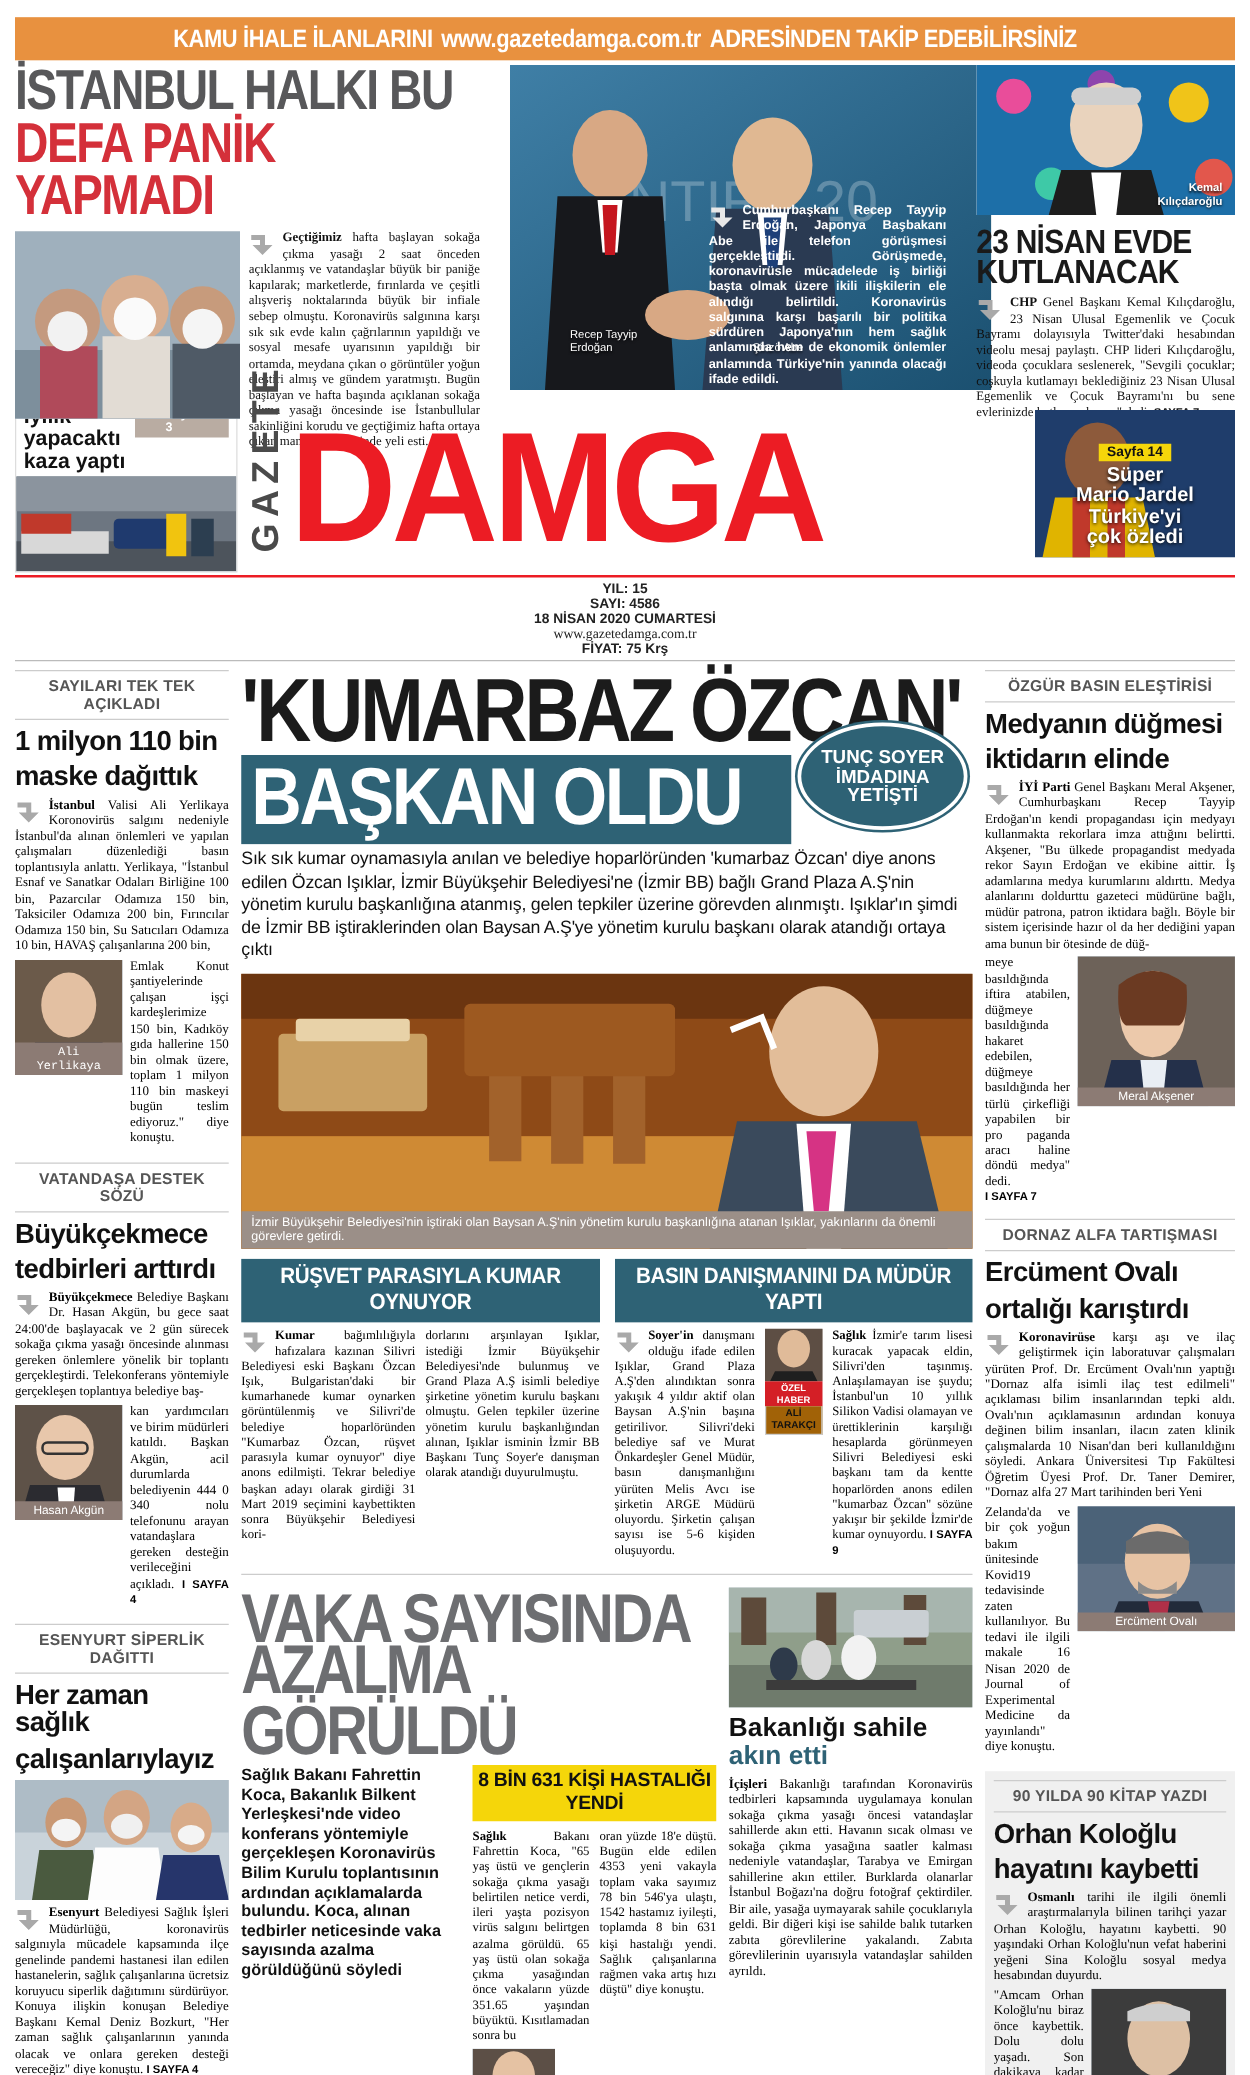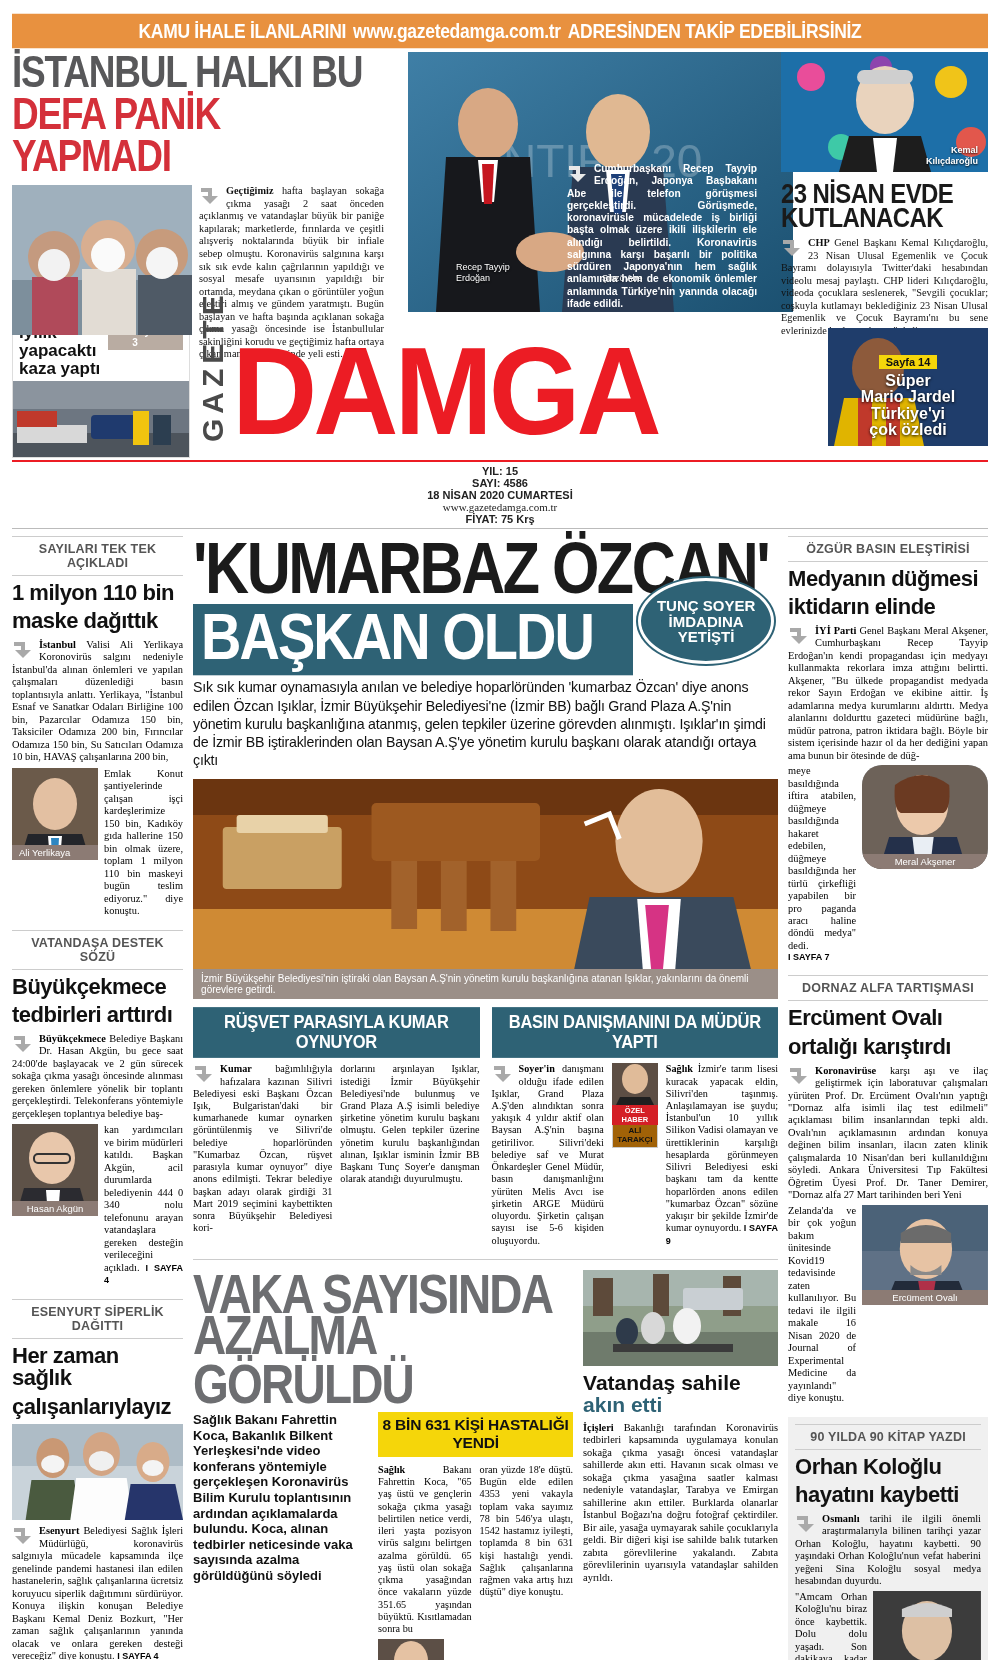--- a/index.html
+++ b/index.html
@@ -369,21 +369,21 @@
         </div>
         <div style="display:flex; gap:6px; margin-top:4px;">
           <div class="photo" style="width:86px;height:92px;">
             <svg class="img-ph" viewBox="0 0 86 92" preserveAspectRatio="none">
               <rect width="86" height="92" fill="#6b5a4a"></rect>
               <ellipse cx="43" cy="36" rx="22" ry="26" fill="#e3c0a2"></ellipse>
               <path d="M16 66 L70 66 L78 92 L8 92 Z" fill="#23252a"></path>
               <path d="M36 68 L50 68 L48 92 L38 92 Z" fill="#ffffff"></path>
               <path d="M39 70 L47 70 L46 88 L40 88 Z" fill="#2e86c1"></path>
             </svg>
-            <div class="cap-brown" style="left:0;right:0;">Ali Yerlikaya</div>
+            <div class="cap-brown" style="left:0;right:0;text-align:center;font-family:Liberation Mono, monospace;">Ali Yerlikaya</div>
           </div>
           <div class="side-body" style="flex:1;">Emlak Konut şantiyelerinde çalışan işçi kardeşlerimize 150 bin, Kadıköy gıda hallerine 150 bin olmak üzere, toplam 1 milyon 110 bin maskeyi bugün teslim ediyoruz." diye konuştu.</div>
         </div>
       </div>
 
       <div style="margin-top:12px;">
         <div class="kicker">VATANDAŞA DESTEK SÖZÜ</div>
         <div class="side-hl">Büyükçekmece</div>
         <div class="side-hl">tedbirleri arttırdı</div>
         <div class="side-body">
@@ -551,21 +551,21 @@
               <rect x="10" y="8" width="20" height="38" fill="#5d4a3a"></rect>
               <rect x="70" y="4" width="16" height="42" fill="#5d4a3a"></rect>
               <rect x="140" y="6" width="18" height="40" fill="#5d4a3a"></rect>
               <rect x="100" y="18" width="60" height="22" rx="3" fill="#c9cfd3"></rect>
               <ellipse cx="70" cy="58" rx="12" ry="16" fill="#d8d8d8"></ellipse>
               <ellipse cx="104" cy="56" rx="14" ry="18" fill="#f2f2f2"></ellipse>
               <ellipse cx="44" cy="62" rx="11" ry="14" fill="#2e3a4a"></ellipse>
               <rect x="30" y="74" width="120" height="8" fill="#3b3b3b"></rect>
             </svg>
           </div>
-          <div class="vs-hl" style="margin-top:6px;">Vatandaş sahile</div>
+          <div class="vs-hl" style="margin-top:6px;">Bakanlığı sahile</div>
           <div class="vs-hl2">akın etti</div>
           <div class="side-body" style="margin-top:6px;">
             <b>İçişleri</b><span> Bakanlığı tarafından Koronavirüs tedbirleri kapsamında uygulamaya konulan sokağa çıkma yasağı öncesi vatandaşlar sahillerde akın etti. Havanın sıcak olması ve sokağa çıkma yasağına saatler kalması nedeniyle vatandaşlar, Tarabya ve Emirgan sahillerine akın ettiler. Burklarda olanarlar İstanbul Boğazı'na doğru fotoğraf çektirdiler. Bir aile, yasağa uymayarak sahile çocuklarıyla geldi. Bir diğeri kişi ise sahilde balık tutarken zabıta görevlilerine yakalandı. Zabıta görevlilerinin uyarısıyla vatandaşlar sahilden ayrıldı.</span>
           </div>
         </div>
       </div>
     </div>
 
     <div class="col-r">
 
@@ -577,21 +577,21 @@
           <svg class="arrow-ico" viewBox="0 0 22 20">
             <path d="M2 2 L13 2 L13 10 L19 10 L11 18 L3 10 L9 10 L9 6 L2 6 Z" fill="#a9a9a9"></path>
           </svg>
           <b>İYİ Parti</b><span> Genel Başkanı Meral Akşener, Cumhurbaşkanı Recep Tayyip Erdoğan'ın kendi propagandası için medyayı kullanmakta rekorlara imza attığını belirtti. Akşener, "Bu ülkede propagandist medyada rekor Sayın Erdoğan ve ekibine aittir. İş adamlarına medya kurumlarını aldırttı. Medya alanlarını doldurttu gazeteci müdürüne bağlı, müdür patrona, patron iktidara bağlı. Böyle bir sistem içerisinde hazır ol da her dediğini yapan ama bunun bir ötesinde de düğ-</span>
         </div>
         <div style="display:flex; gap:6px; margin-top:3px;">
           <div class="side-body" style="width:68px;">
             <span>meye basıldığında iftira atabilen, düğmeye basıldığında hakaret edebilen, düğmeye basıldığında her türlü çirkefliği yapabilen bir pro paganda aracı haline döndü medya" dedi.</span>
             <div class="sayfa-ref">I SAYFA 7</div>
           </div>
-          <div class="photo" style="flex:1;height:104px;border-radius:20px;">
+          <div class="photo" style="flex:1;height:120px;">
             <svg class="img-ph" viewBox="0 0 130 104" preserveAspectRatio="none">
               <rect width="130" height="104" fill="#6d6259"></rect>
               <ellipse cx="62" cy="40" rx="27" ry="30" fill="#ecc9ab"></ellipse>
               <path d="M34 20 Q62 0 90 20 Q92 44 84 48 L40 48 Q32 44 34 20Z" fill="#6b3a22"></path>
               <path d="M28 72 L98 72 L108 104 L18 104 Z" fill="#24304a"></path>
               <path d="M52 72 L74 72 L70 104 L56 104 Z" fill="#e9eef4"></path>
             </svg>
             <div class="cap-brown" style="left:0;right:0;text-align:center;">Meral Akşener</div>
           </div>
         </div>

